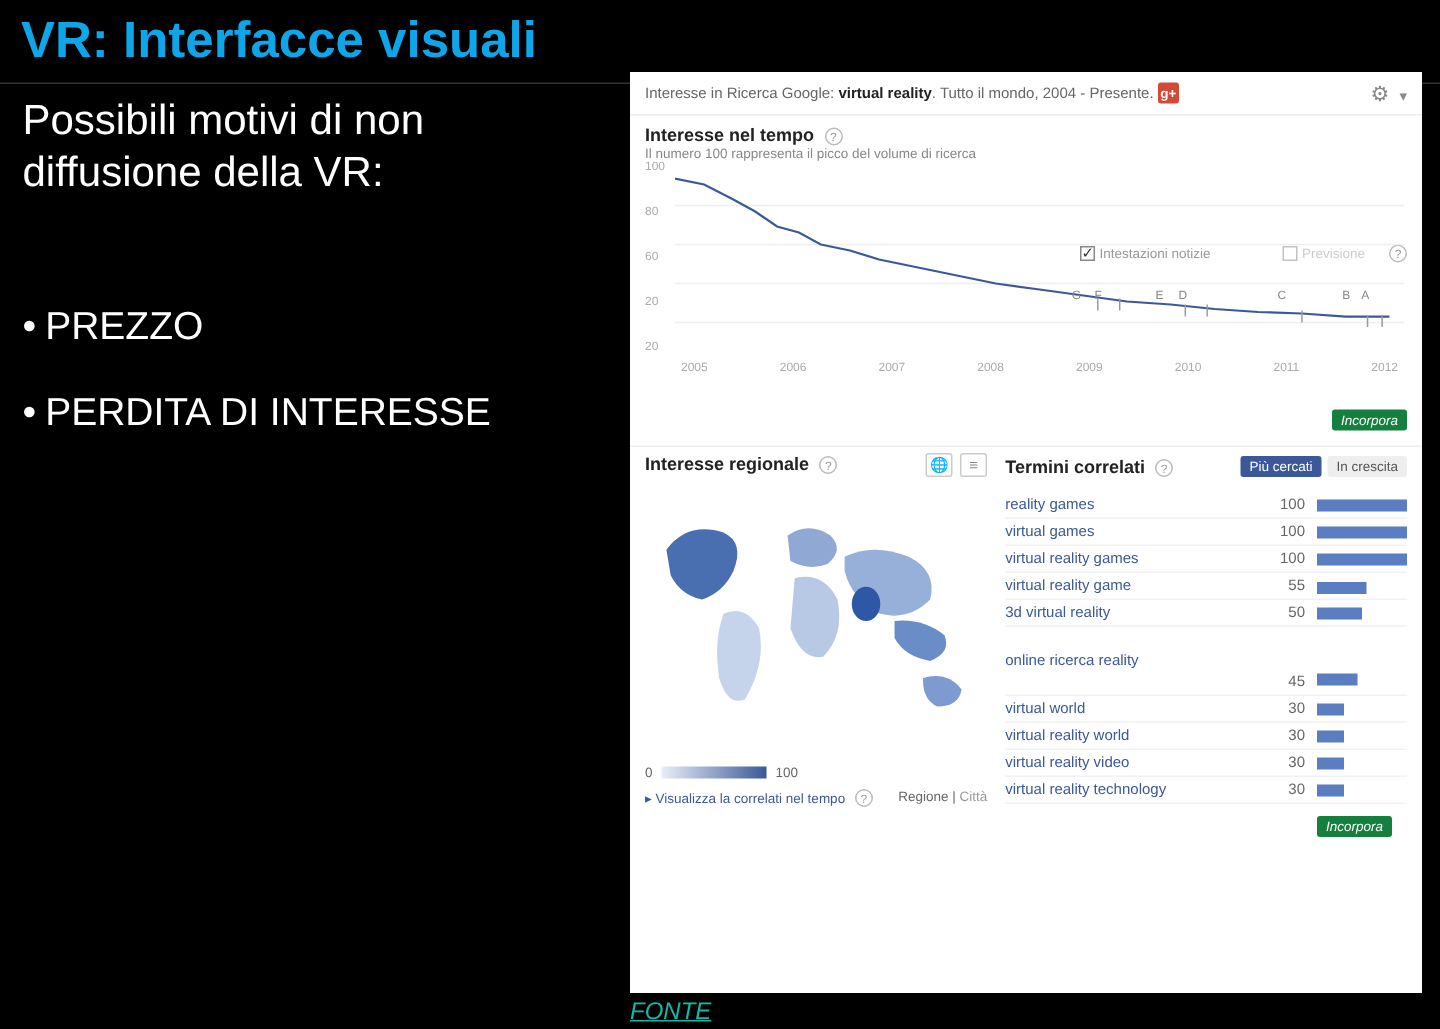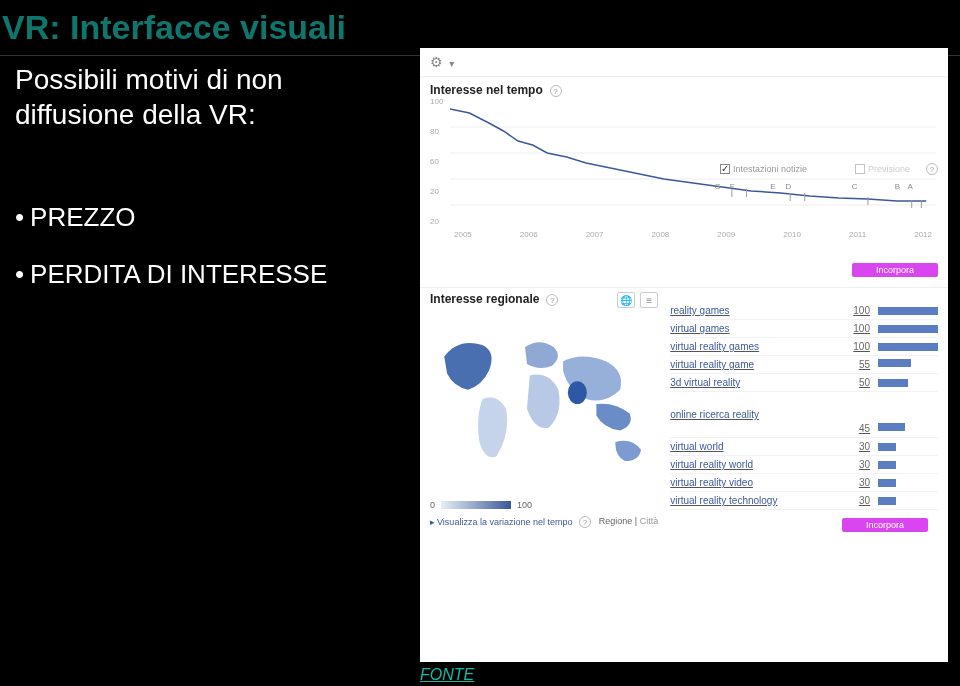--- a/index.html
+++ b/index.html
@@ -1,17 +1,17 @@
 <!DOCTYPE html>
 <html><head>
 <meta charset="utf-8">
 <style>
   * { box-sizing: border-box; margin: 0; padding: 0; }
   body { width: 960px; height: 686px; background: #000; font-family: Arial, sans-serif; position: relative; overflow: hidden; }
-  .slide-title { color: #0f766e; font-size: 34px; font-weight: bold; padding: 8px 2px; border-bottom: 1px solid #333; }
+  .slide-title { color: #0ea5e9; font-size: 34px; font-weight: bold; padding: 8px 14px; border-bottom: 1px solid #333; }
   .left-col { position: absolute; left: 15px; top: 62px; width: 390px; color: #fff; }
   .subtitle { font-size: 28px; line-height: 1.25; margin-bottom: 70px; }
   .bullet { font-size: 26px; margin-bottom: 26px; }
   .bullet::before { content: "•"; margin-right: 6px; }
   .trends-panel { position: absolute; left: 420px; top: 48px; width: 528px; height: 614px; background: #fff; font-size: 10px; color: #555; }
   .trends-header { display: flex; justify-content: space-between; align-items: center; padding: 6px 10px; border-bottom: 1px solid #eee; }
   .trends-header .query { font-size: 10px; color: #666; }
   .trends-header .query b { color: #222; }
   .gplus { display: inline-block; width: 14px; height: 14px; background: #d34836; color: #fff; font-size: 9px; line-height: 14px; text-align: center; font-weight: bold; border-radius: 2px; }
   .gear { color: #888; font-size: 14px; }
@@ -20,35 +20,35 @@
   .sec-sub { font-size: 9px; color: #888; margin-bottom: 4px; }
   .help { display:inline-block; width:12px;height:12px;border:1px solid #bbb;border-radius:6px;font-size:8px;line-height:12px;text-align:center;color:#999;margin-left:4px;}
   .chart-opts { position: absolute; right: 10px; top: 86px; font-size: 9px; color: #999; display:flex; gap:12px; align-items:center;}
   .chart-opts .cb { display:inline-block;width:10px;height:10px;border:1px solid #888;margin-right:3px;vertical-align:middle;position:relative;}
   .chart-opts .cb.checked::after{content:"✓";position:absolute;top:-2px;left:0;font-size:10px;color:#333;}
   .chart { position: relative; height: 150px; margin: 4px 0 2px 0; }
   .chart .ylab { position: absolute; left: 0; font-size: 8px; color: #aaa; transform: translateY(-50%); }
   .chart svg { position: absolute; left: 20px; top: 0; width: calc(100% - 22px); height: 130px; }
   .chart .xlabels { position: absolute; left: 20px; bottom: 12px; width: calc(100% - 22px); display:flex; justify-content:space-between; font-size:8px; color:#aaa; padding: 0 4px;}
   .chart .marker { position:absolute; font-size:8px; color:#888; top: 54%; }
-  .incorpora-btn { display:inline-block; background:#d946ef; color:#fff; font-size:9px; padding:2px 24px; border-radius:2px; float:right; margin: 4px 10px 6px 0;}
+  .incorpora-btn { display:inline-block; background:#15803d; color:#fff; font-size:9px; padding:2px 6px; border-radius:2px; float:right; margin: 4px 10px 6px 0; font-style: italic;}
   .lower { display:flex; padding: 4px 10px 0 10px; gap: 12px; border-top: 1px solid #eee; margin-top: 4px;}
   .regional { width: 46%; }
   .related { width: 54%; }
   .map-placeholder { width: 100%; height: 180px; margin-top: 8px; position:relative; }
   .map-placeholder svg { width:100%; height:100%; }
   .map-legend { display:flex; align-items:center; gap:6px; font-size:9px; color:#666; margin-top:6px;}
   .legend-grad { width:70px; height:8px; background: linear-gradient(to right, #e8eef8, #3b5998); }
   .map-footer { font-size:9px; color:#666; margin-top:6px; display:flex; justify-content:space-between; align-items:flex-start; width:100%; }
   .map-footer .viz { color:#3b5998; }
   .tabs { display:flex; gap:4px; font-size:9px; }
   .tab { background:#eee; padding:2px 6px; border-radius:2px; color:#555;}
   .tab.active { background:#3b5998; color:#fff; }
   .related-header { display:flex; justify-content:space-between; align-items:center; margin-top:2px;}
-  .related-list { margin-top: 10px; text-decoration: underline; }
+  .related-list { margin-top: 10px; }
   .related-row { display:flex; align-items:center; justify-content:space-between; padding: 3px 0; border-bottom: 1px solid #f2f2f2; font-size:10px; color:#3b5998;}
   .related-row .val { color:#666; width:24px; text-align:right; margin-right:4px;}
   .related-row .bar { height:8px; background:#5b7ec2; }
   .related-row .barwrap { width: 60px; }
   .iconbtn { display:inline-block; width:18px; height:16px; border:1px solid #ccc; border-radius:2px; font-size:10px; line-height:16px; text-align:center; color:#888; margin-left:2px;}
   .fonte { position:absolute; left: 420px; bottom: 2px; color:#14b8a6; text-decoration: underline; font-size:16px; font-style: italic; }
 </style>
 </head>
 <body>
 
@@ -56,31 +56,36 @@
 
 <div class="left-col">
   <div class="subtitle">Possibili motivi di non diffusione della VR:</div>
   <div class="bullet">PREZZO</div>
   <div class="bullet">PERDITA DI INTERESSE</div>
 </div>
 
 <div class="trends-panel">
 
   <div class="trends-header">
+    <div class="query">
+      <span>Interesse in Ricerca Google: </span><b>virtual reality</b><span>. Tutto il mondo, 2004 - Presente.</span>
+      <span class="gplus">g+</span>
+    </div>
     <div>
       <span class="gear">⚙</span>
       <span style="color:#888;margin-left:4px;">▾</span>
     </div>
   </div>
 
   <div class="section" style="position:relative;">
     <div>
       <span class="sec-title">Interesse nel tempo</span>
       <span class="help">?</span>
     </div>
+    <div class="sec-sub">Il numero 100 rappresenta il picco del volume di ricerca</div>
 
     <div class="chart-opts">
       <span><span class="cb checked"></span><span>Intestazioni notizie</span></span>
       <span style="opacity:.5;padding-left:36px;"><span class="cb"></span><span>Previsione</span></span>
       <span class="help">?</span>
     </div>
 
     <div class="chart">
       <span class="ylab" style="top:0%;">100</span>
       <span class="ylab" style="top:20%;">80</span>
@@ -145,26 +150,36 @@
           <path d="M175,90 Q195,88 210,100 Q215,112 200,118 Q182,115 175,102 Z" fill="#6a8cc7"></path>
           <path d="M195,130 Q212,125 222,138 Q220,150 205,150 Q195,145 195,132 Z" fill="#7d9bd0"></path>
         </svg>
       </div>
       <div class="map-legend">
         <span>0</span>
         <div class="legend-grad"></div>
         <span>100</span>
       </div>
       <div class="map-footer">
-        <span style="color:#3b5998;">▸ <span class="viz">Visualizza la variazione nel tempo</span> <span class="help">?</span></span>
+        <span style="color:#3b5998;">▸ <span class="viz">Visualizza la correlati nel tempo</span> <span class="help">?</span></span>
         <span><span>Regione</span> | <span style="color:#999">Città</span></span>
       </div>
     </div>
 
     <div class="related">
+      <div class="related-header">
+        <span>
+          <span class="sec-title">Termini correlati</span>
+          <span class="help">?</span>
+        </span>
+        <span class="tabs">
+          <span class="tab active">Più cercati</span>
+          <span class="tab">In crescita</span>
+        </span>
+      </div>
       <div class="related-list" id="related-list">
           <div class="related-row">
             <span>reality games</span>
             <span style="display:flex;align-items:center;gap:4px;">
               <span class="val">100</span>
               <span class="barwrap">
                 <div class="bar" style="width:60px"></div>
               </span>
             </span>
           </div>
@@ -181,21 +196,21 @@
             <span>virtual reality games</span>
             <span style="display:flex;align-items:center;gap:4px;">
               <span class="val">100</span>
               <span class="barwrap">
                 <div class="bar" style="width:60px"></div>
               </span>
             </span>
           </div>
           <div class="related-row">
             <span>virtual reality game</span>
-            <span style="display:flex;align-items:flex-start;gap:4px;">
+            <span style="display:flex;align-items:flex-end;gap:4px;">
               <span class="val">55</span>
               <span class="barwrap">
                 <div class="bar" style="width:33px"></div>
               </span>
             </span>
           </div>
           <div class="related-row">
             <span>3d virtual reality</span>
             <span style="display:flex;align-items:center;gap:4px;">
               <span class="val">50</span>

